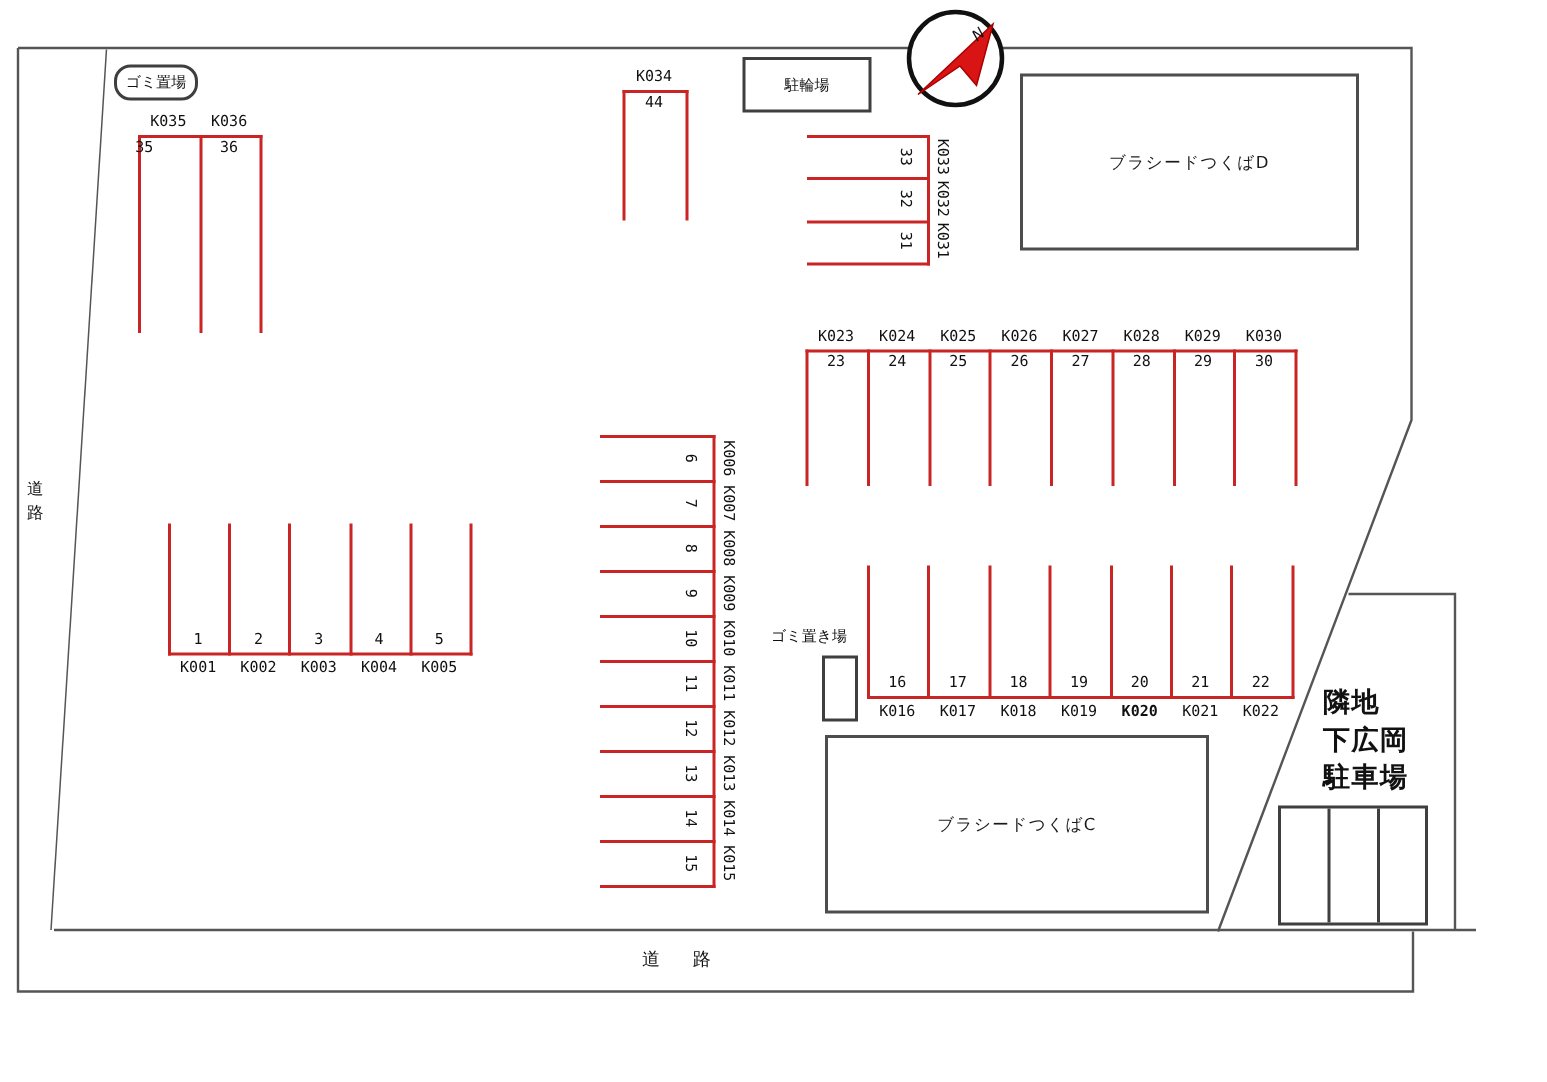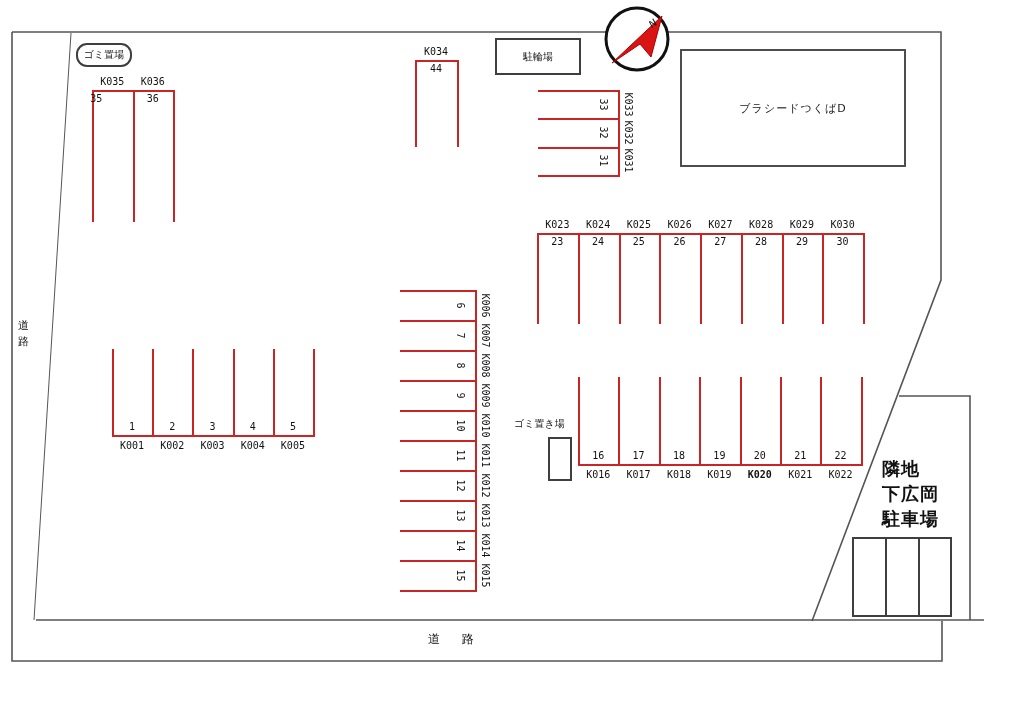--- a/index.html
+++ b/index.html
@@ -61,20 +61,23 @@
     <path d="M71,33 L34,620" fill="none" stroke="#555" stroke-width="1"></path>
 
     <g>
       <circle cx="637" cy="39" r="31" fill="#fff" stroke="#111" stroke-width="3"></circle>
       <polygon points="662,16 612,63 640,44 651,57" fill="#d81414" stroke="#a00" stroke-width="1"></polygon>
     </g>
   </svg>
 
   <span class="north-n">N</span>
 
+  <div class="bldg" style="left:550px; top:490px; width:252px; height:115px;">
+    <span>ブラシードつくばC</span>
+  </div>
   <div class="bldg" style="left:680px; top:49px; width:222px; height:114px;">
     <span>ブラシードつくばD</span>
   </div>
 
   <div class="small-box" style="left:76px; top:43px; width:52px; height:20px;border-radius:11px;">
     <span>ゴミ置場</span>
   </div>
   <div class="small-box" style="left:495px; top:38px; width:82px; height:33px; font-size:10px;">
     <span>駐輪場</span>
   </div>

